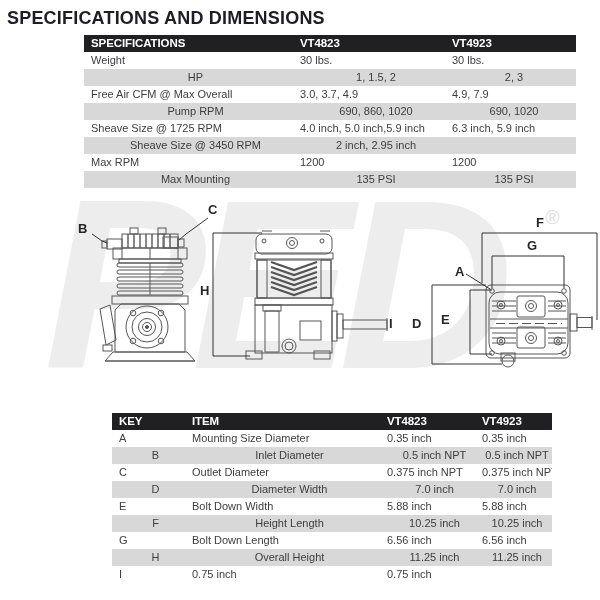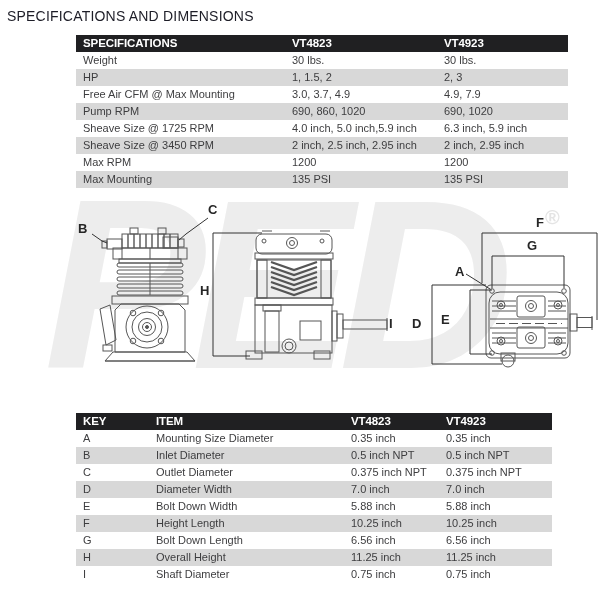--- a/index.html
+++ b/index.html
@@ -3,35 +3,35 @@
 <meta charset="utf-8">
 <style>
   html,body{margin:0;padding:0;background:#ffffff;}
   body{
     position:relative;width:600px;height:600px;overflow:hidden;
     font-family:"Liberation Sans", sans-serif;
     -webkit-font-smoothing:antialiased;
   }
   .page-title{
     position:absolute;left:7px;top:8px;
-    font-size:14px;font-weight:normal;letter-spacing:.2px;
+    font-size:18px;font-weight:bold;letter-spacing:.2px;
     color:var(--title-text,#1d1d27);
   }
   .dtable{position:absolute;}
-  .spec-table{left:76px;top:35px;width:492px;}
+  .spec-table{left:84px;top:35px;width:492px;}
   .key-table{left:76px;top:413px;width:476px;}
   .thead,.trow{display:grid;height:17px;line-height:17px;white-space:nowrap;}
   .spec-table .thead,.spec-table .trow{grid-template-columns:216px 152px 1fr;}
-  .key-table .thead,.key-table .trow{grid-template-columns:80px 195px 95px 1fr;}
+  .key-table .thead,.key-table .trow{grid-template-columns:80px 195px 95px 1fr;margin-left:36px;}
   .thead{
     background:var(--header-bg,#202022);color:var(--header-text,#fff);
     font-size:11.5px;font-weight:bold;letter-spacing:-.1px;
   }
   .trow{font-size:11px;color:var(--body-text,#3d3d3f);}
-  .trow.alt{background:var(--row-alt,#d8d8d8);}
+  .trow.alt{background:var(--row-alt,#d8d8d8);text-align:center;}
   .cell,.hcell{overflow:hidden;}
   .cell:first-child,.hcell:first-child{padding-left:7px;}
   
   .watermark{
     position:absolute;left:44px;top:168px;z-index:0;
     font-size:242px;line-height:232px;font-weight:bold;font-style:italic;
     letter-spacing:-14px;color:var(--watermark,#ededed);
     user-select:none;
   }
   .watermark-reg{
@@ -69,37 +69,36 @@
         <div class="cell">Weight</div>
         <div class="cell">30 lbs.</div>
         <div class="cell">30 lbs.</div>
       </div>
       <div class="trow alt">
         <div class="cell">HP</div>
         <div class="cell">1, 1.5, 2</div>
         <div class="cell">2, 3</div>
       </div>
       <div class="trow">
-        <div class="cell">Free Air CFM @ Max Mounting</div>
+        <div class="cell">Free Air CFM @ Max Overall</div>
         <div class="cell">3.0, 3.7, 4.9</div>
         <div class="cell">4.9, 7.9</div>
       </div>
       <div class="trow alt">
         <div class="cell">Pump RPM</div>
         <div class="cell">690, 860, 1020</div>
         <div class="cell">690, 1020</div>
       </div>
       <div class="trow">
         <div class="cell">Sheave Size @ 1725 RPM</div>
         <div class="cell">4.0 inch, 5.0 inch,5.9 inch</div>
         <div class="cell">6.3 inch, 5.9 inch</div>
       </div>
       <div class="trow alt">
         <div class="cell">Sheave Size @ 3450 RPM</div>
-        <div class="cell">2 inch, 2.5 inch, 2.95 inch</div>
         <div class="cell">2 inch, 2.95 inch</div>
       </div>
       <div class="trow">
         <div class="cell">Max RPM</div>
         <div class="cell">1200</div>
         <div class="cell">1200</div>
       </div>
       <div class="trow alt">
         <div class="cell">Max Mounting</div>
         <div class="cell">135 PSI</div>
@@ -317,18 +316,17 @@
         <div class="cell">6.56 inch</div>
       </div>
       <div class="trow alt">
         <div class="cell">H</div>
         <div class="cell">Overall Height</div>
         <div class="cell">11.25 inch</div>
         <div class="cell">11.25 inch</div>
       </div>
       <div class="trow">
         <div class="cell">I</div>
-        <div class="cell">Shaft Diameter</div>
         <div class="cell">0.75 inch</div>
         <div class="cell">0.75 inch</div>
       </div>
     </div>
 </div>
 
 </body></html>

